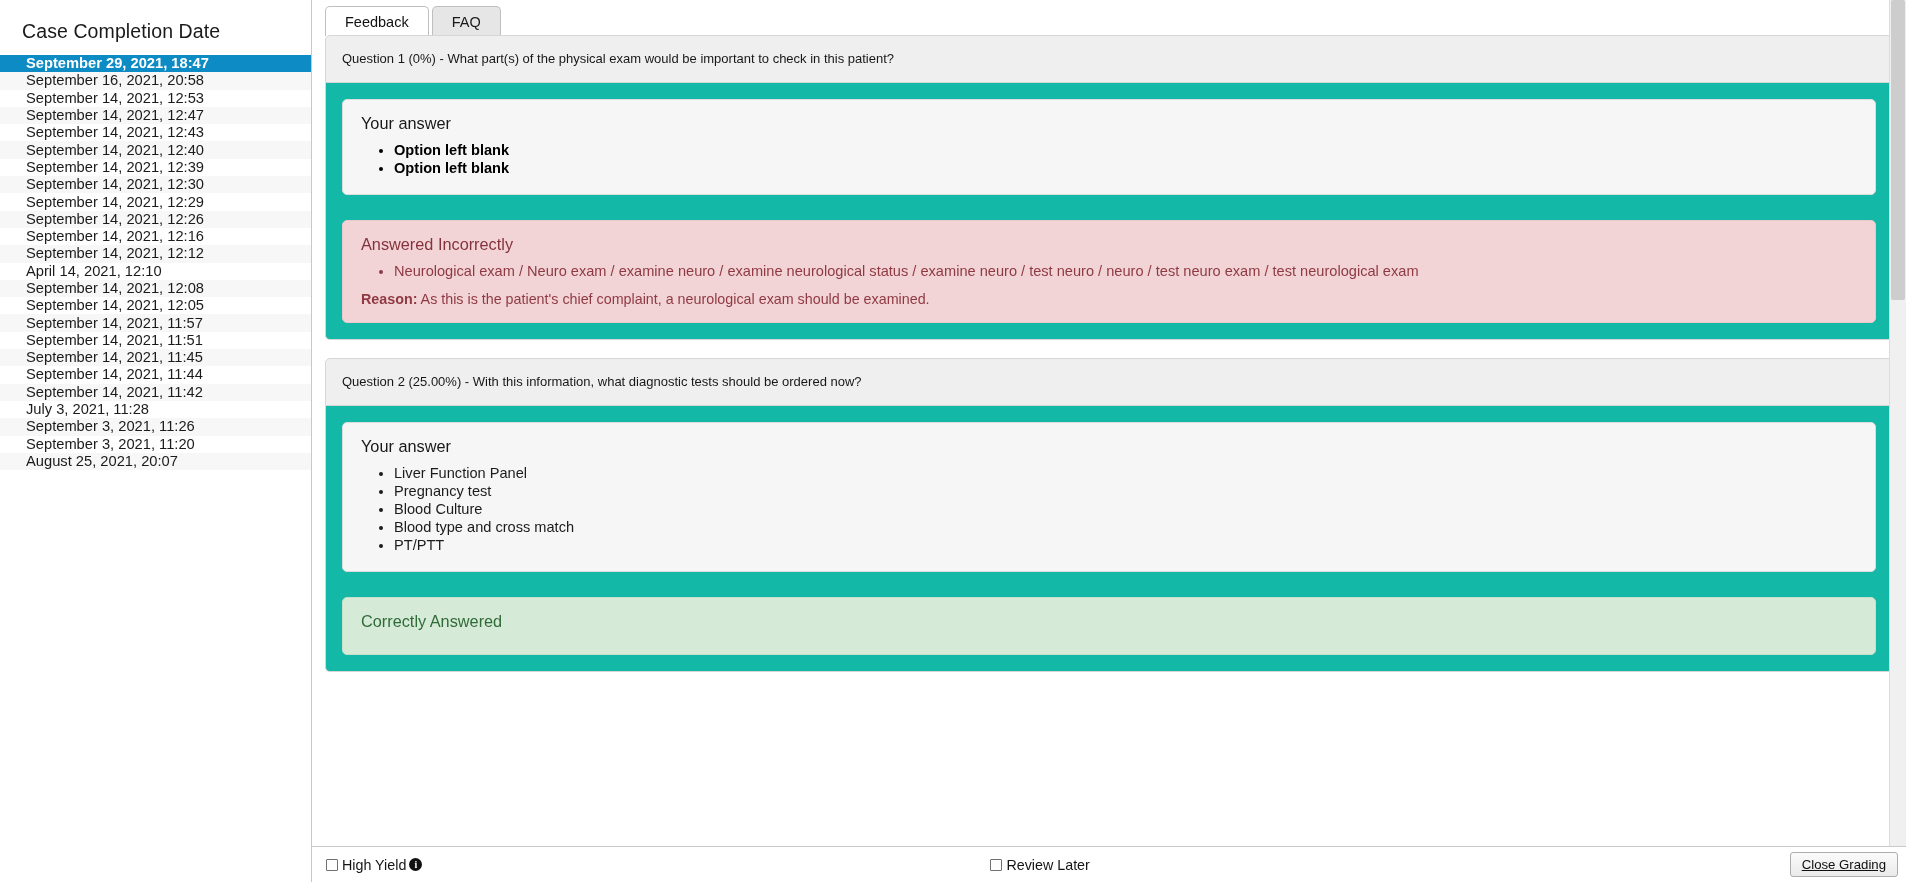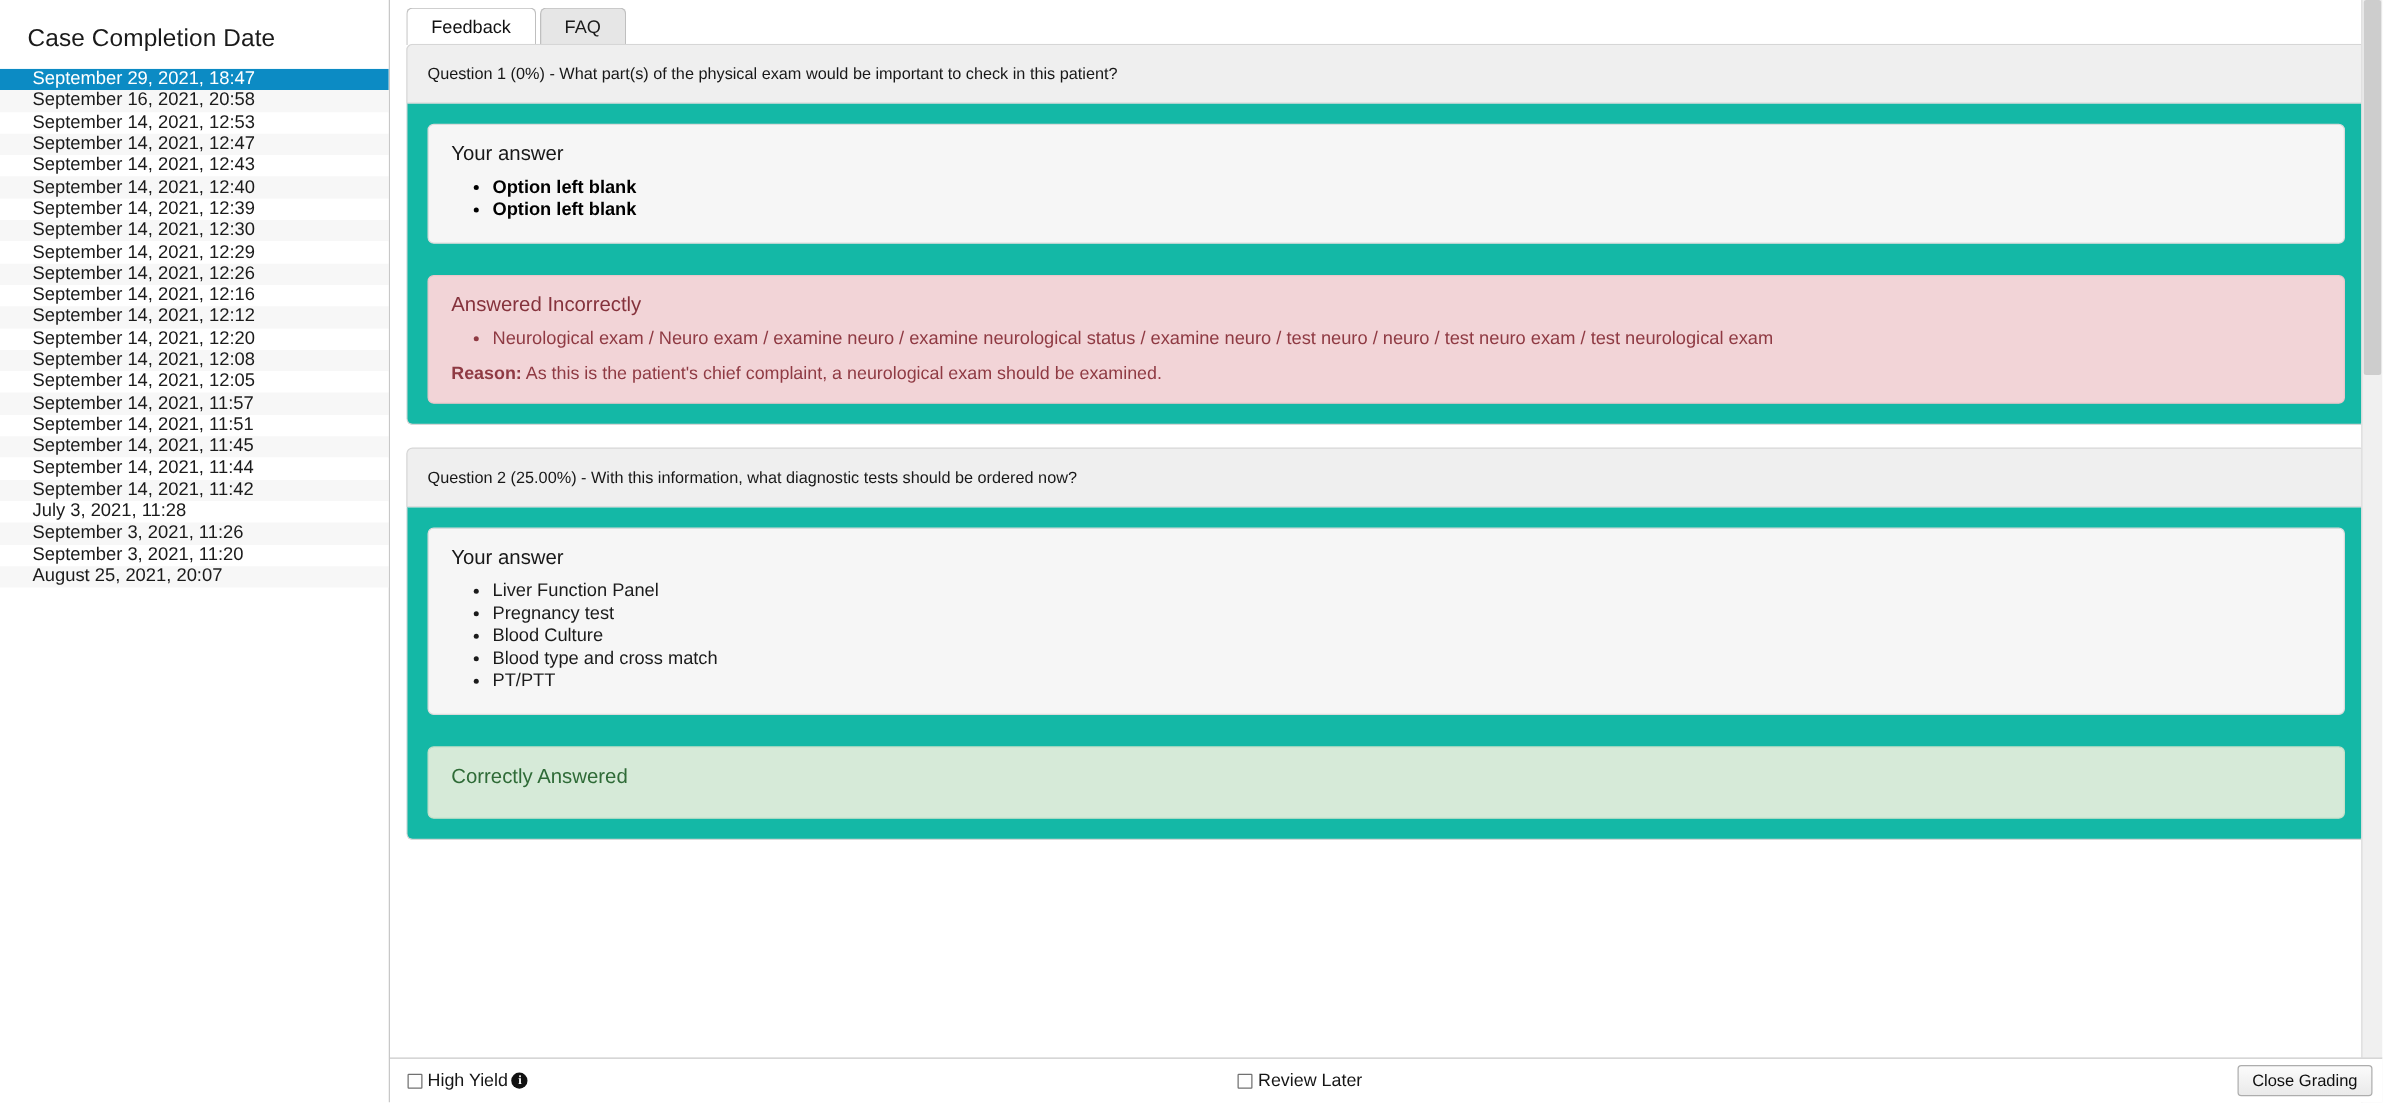--- a/index.html
+++ b/index.html
@@ -52,20 +52,21 @@
     display: flex;
     align-items: center;
     color: #1b1b1b;
     white-space: nowrap;
     background: #ffffff;
   }
   .date-item:nth-child(even) { background: #f7f7f7; }
   .date-item.selected {
     background: #0c8bc4;
     color: #ffffff;
+    font-weight: bold;
   }
 
   
   .main {
     flex: 1;
     height: 882px;
     position: relative;
     background: #ffffff;
     display: flex;
     flex-direction: column;
@@ -255,20 +256,21 @@
   .spacer-a { width: 568px; }
   .footer-right { margin-left: auto; }
   .close-btn {
     font-size: 13.2px;
     padding: 4px 11px;
     border: 1px solid #adadad;
     border-radius: 3px;
     background: linear-gradient(#fbfbfb, #eaeaea);
     color: #101010;
     line-height: 15px;
+    text-decoration: underline;
   }
 
   
   .page-scroll {
     position: absolute;
     right: 0; top: 0;
     width: 17px; height: 882px;
     background: #f0f0f0;
     border-left: 1px solid #dcdcdc;
     z-index: 5;
@@ -319,21 +321,21 @@
         <li class="date-item">
           <span>September 14, 2021, 12:26</span>
         </li>
         <li class="date-item">
           <span>September 14, 2021, 12:16</span>
         </li>
         <li class="date-item">
           <span>September 14, 2021, 12:12</span>
         </li>
         <li class="date-item">
-          <span>September 14, 2021, 12:20</span>
+          <span>April 14, 2021, 12:10</span>
         </li>
         <li class="date-item">
           <span>September 14, 2021, 12:08</span>
         </li>
         <li class="date-item">
           <span>September 14, 2021, 12:05</span>
         </li>
         <li class="date-item">
           <span>September 14, 2021, 11:57</span>
         </li>

